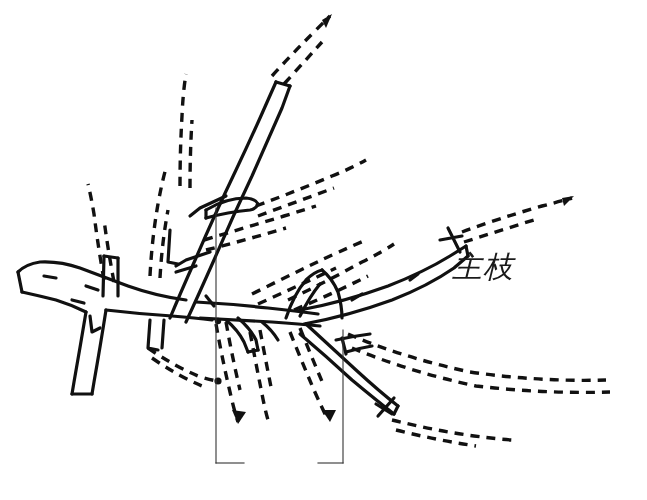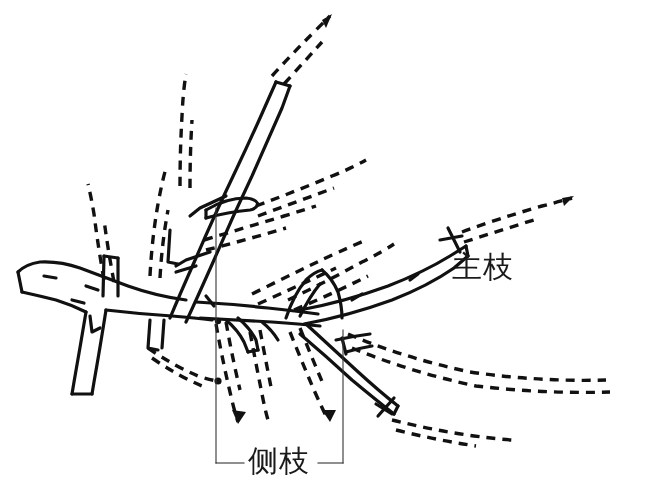--- a/index.html
+++ b/index.html
@@ -41,21 +41,21 @@
   #label-lateral {
     left: 248px;
     top: 444px;
     font-size: 30px;
     line-height: 34px;
   }
 </style>
 </head>
 <body>
 
-<div id="root" style="background: #fdba74;">
+<div id="root" style="background: #fdba74; font-style: italic;">
 
   <svg id="figure" viewBox="0 0 647 500" xmlns="http://www.w3.org/2000/svg">
 
     <rect x="0" y="0" width="647" height="500" fill="#ffffff"></rect>
 
     <g id="solid-group" fill="none" stroke="#111111" stroke-width="3.2" stroke-linecap="round" stroke-linejoin="round">
 
       <path d="M 18 272 Q 26 264 40 262 Q 60 261 80 268 Q 104 277 128 286 Q 156 296 186 300"></path>
       <path d="M 22 292 Q 40 296 56 300 Q 72 305 86 312"></path>
       <path d="M 18 272 L 22 292"></path>
@@ -183,15 +183,14 @@
       <path d="M 216 208 L 216 463"></path>
       <path d="M 343 330 L 343 463"></path>
       <path d="M 216 463 L 244 463"></path>
       <path d="M 318 463 L 343 463"></path>
     </g>
 
   </svg>
 
   <div class="cjk-label" id="label-main">主枝</div>
 
-  <div class="cjk-label" id="label-lateral">侧枝</div>
 
 </div>
 
 </body></html>

